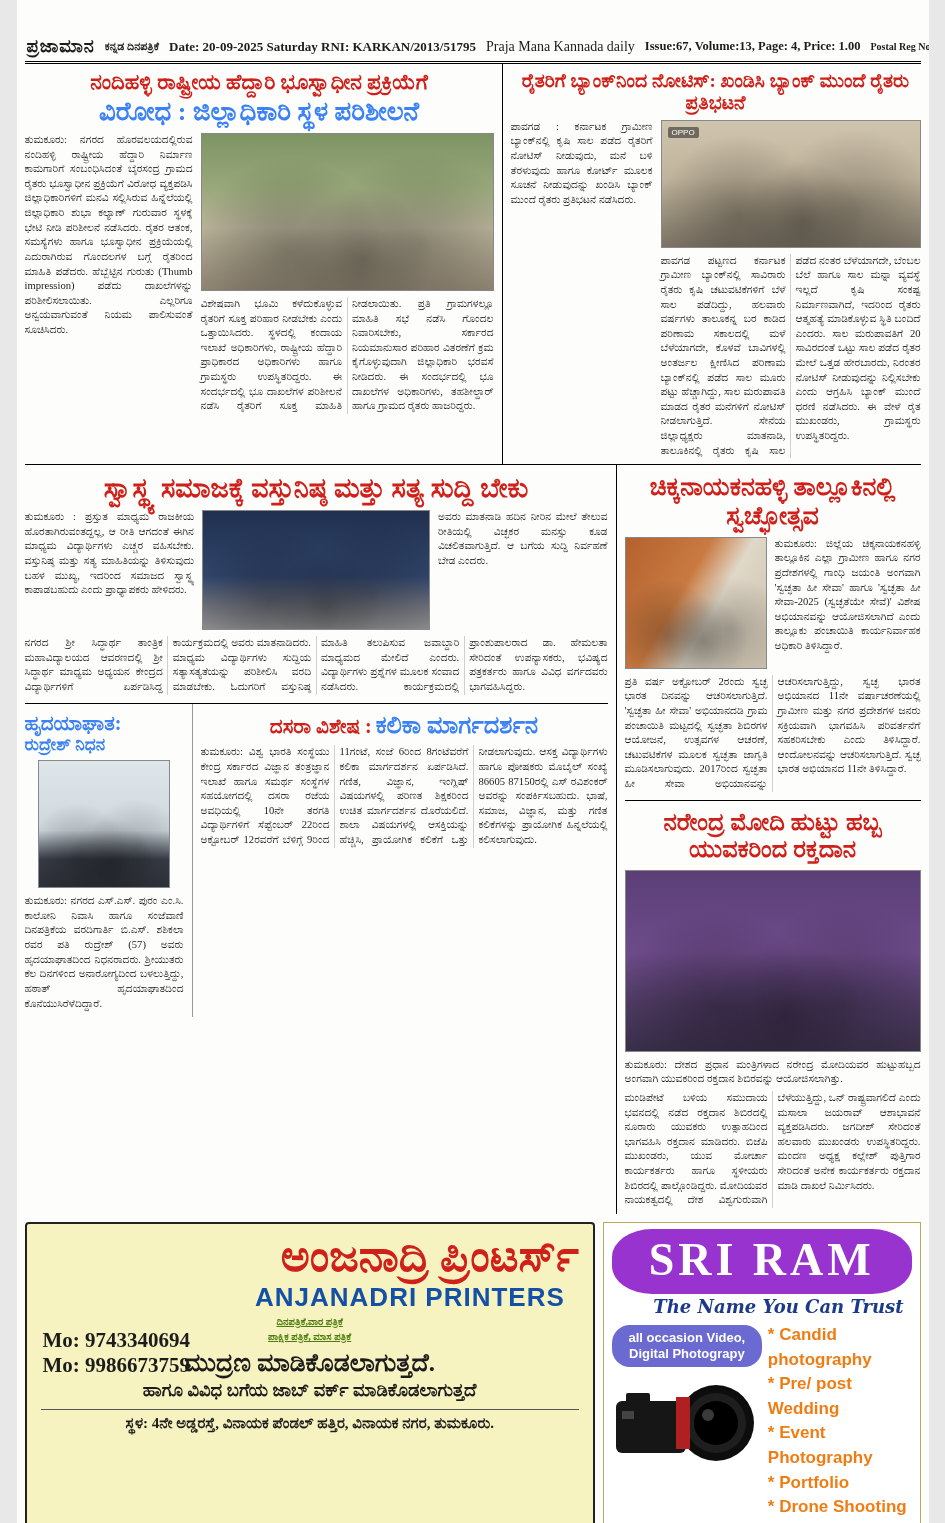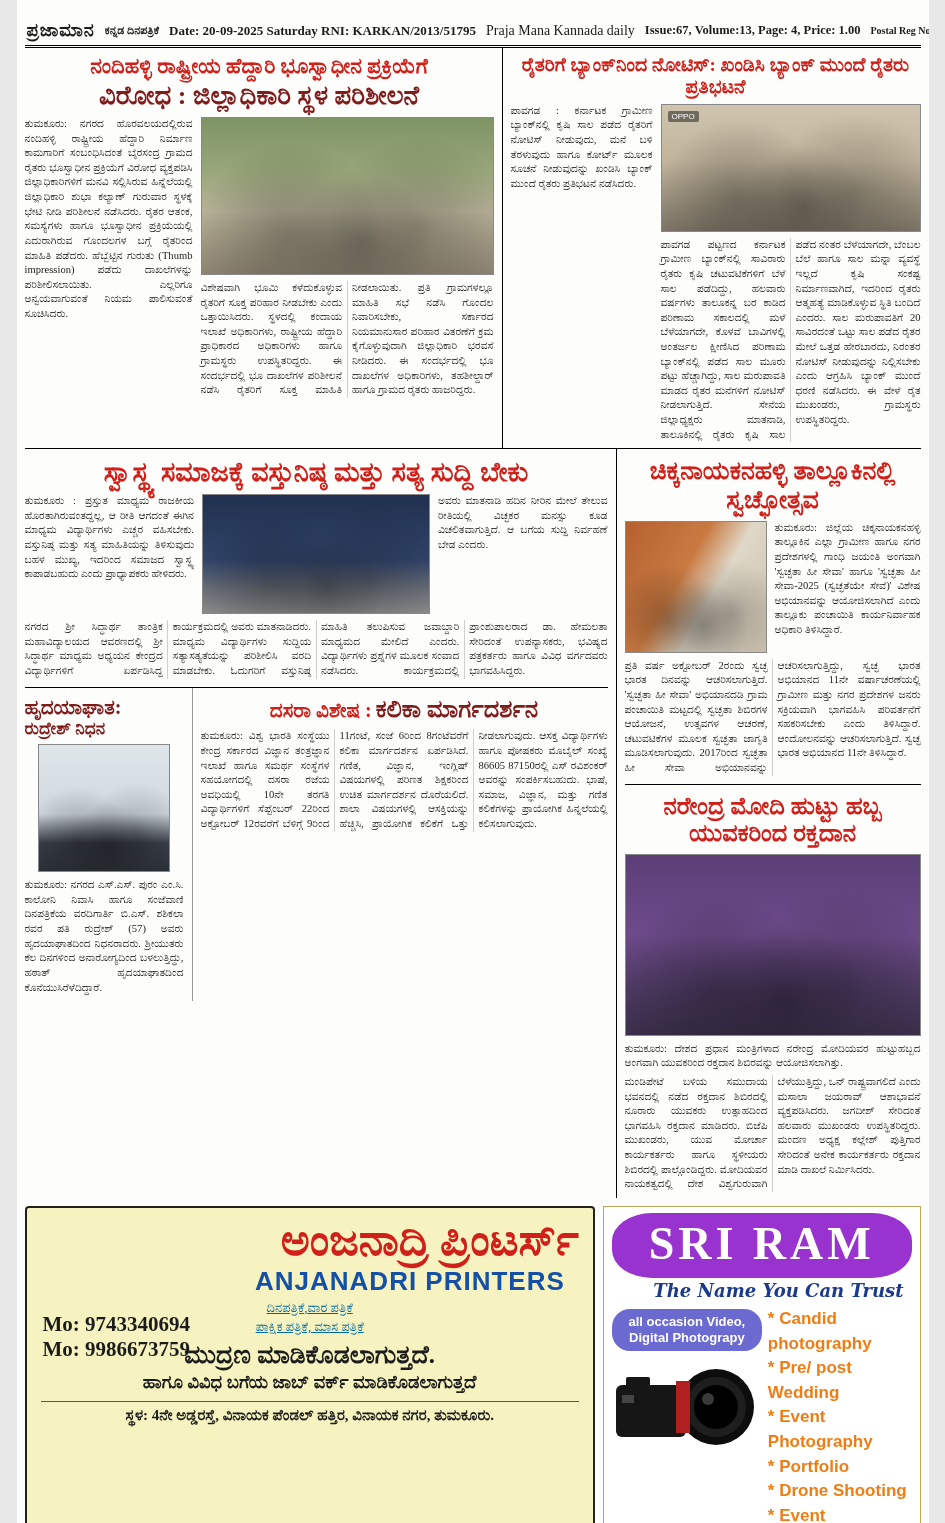--- a/index.html
+++ b/index.html
@@ -1,37 +1,37 @@
 <!DOCTYPE html>
 <html><head>
 <meta charset="utf-8">
 <style>
   * { margin:0; padding:0; box-sizing:border-box; }
   html,body { background:#e8e8e8; }
   .page {
     position:relative; width:912px; height:1523px; margin:0 auto;
     background:#fdfdfb; color:#1c1c1c;
     font-family:"Liberation Serif", serif;
-    overflow:hidden; padding:6px 8px 0 8px;
+    overflow:hidden; padding:22px 8px 0 8px;
   }
   
   .masthead {
     display:flex; align-items:center; gap:10px;
     border-bottom:3px double #000; padding:14px 2px 4px 2px;
     white-space:nowrap;
   }
   .mh-logo { font-weight:bold; font-size:18px; letter-spacing:1px; }
   .mh-tag { font-size:11px; font-weight:bold; }
   .mh-date { font-size:13px; font-weight:bold; }
   .mh-name { font-size:14px; }
   .mh-issue { font-size:12.5px; font-weight:bold; }
   .mh-postal { font-size:10px; font-weight:bold; }
   
   .hl-red   { color:#d0201a; font-weight:bold; text-align:center; line-height:1.15; }
-  .hl-black { color:#7f1d1d; font-weight:bold; text-align:center; line-height:1.15; }
+  .hl-black { color:#3b82f6; font-weight:bold; text-align:center; line-height:1.15; }
   .bodytxt  { font-size:10.6px; line-height:1.38; text-align:justify; }
   .cols2 { column-count:2; column-gap:10px; column-rule:1px solid #cfcfcf; }
   .cols3 { column-count:3; column-gap:10px; column-rule:1px solid #cfcfcf; }
   .cols4 { column-count:4; column-gap:10px; column-rule:1px solid #cfcfcf; }
   .photo { border:1px solid #888; position:relative; overflow:hidden; }
   .photo::after{ content:""; position:absolute; inset:0;
     background:radial-gradient(circle at 30% 75%, rgba(0,0,0,.28), transparent 40%),
                radial-gradient(circle at 55% 80%, rgba(0,0,0,.25), transparent 35%),
                radial-gradient(circle at 75% 70%, rgba(0,0,0,.22), transparent 38%); }
   .p1 { background:linear-gradient(180deg,#7e9464 0%,#9aa87b 35%,#b9b39a 60%,#8d8371 100%); }
@@ -74,21 +74,21 @@
   .ads-row { display:flex; gap:8px; margin-top:8px; border-bottom:2px solid #000; padding-bottom:6px; }
   .ad-anj {
     width:580px; background:#f7f3c0; border:2px solid #222; border-radius:4px;
     padding:10px 14px 0 14px; text-align:center; position:relative;
   }
   .anj-title { color:#d0201a; font-weight:bold; font-size:44px; line-height:1.05; text-align:right; }
   .anj-phones { position:absolute; left:16px; top:104px; text-align:left; }
   .anj-phone { font-weight:bold; font-size:21px; font-family:"Liberation Serif",serif; }
   .anj-en { color:#1450a8; font-weight:bold; font-size:26px; margin-top:2px; text-align:right; padding-right:14px;
             font-family:"Liberation Sans",sans-serif; letter-spacing:1px; }
-  .anj-red { color:#0369a1; font-weight:normal; font-size:13px; text-decoration:underline; margin-top:3px; }
+  .anj-red { color:#4d7c0f; font-weight:bold; font-size:10px; text-decoration:underline; margin-top:3px; }
   .anj-big { font-weight:bold; font-size:25px; margin-top:6px; }
   .anj-med { font-weight:bold; font-size:18px; margin-top:2px; }
   .anj-addr { border-top:1px solid #555; margin-top:8px; padding:5px 0 7px 0; font-weight:bold; font-size:15px; }
   .ad-sri {
     flex:1; background:#fff; border:1px solid #b9a75a; padding:6px 8px; position:relative;
     font-family:"Liberation Sans",sans-serif;
   }
   .sri-banner {
     background:#9833cf; border-radius:40px/28px; color:#fff; text-align:center;
     font-size:46px; font-weight:bold; letter-spacing:4px; padding:4px 0 8px 0;

